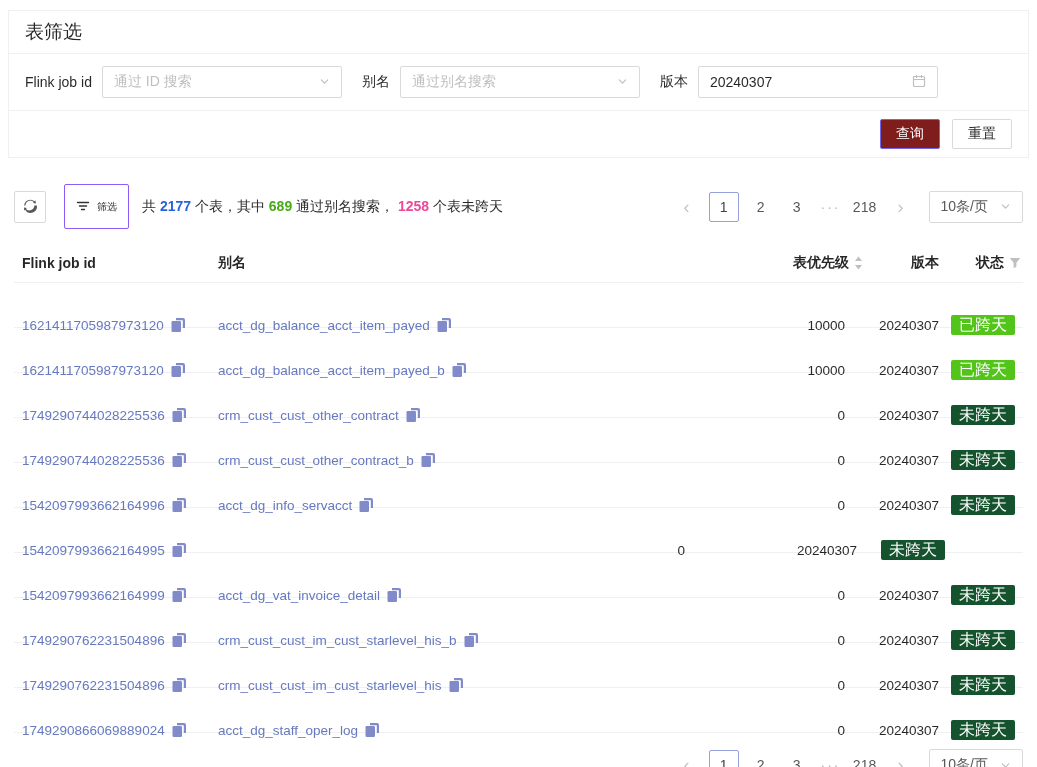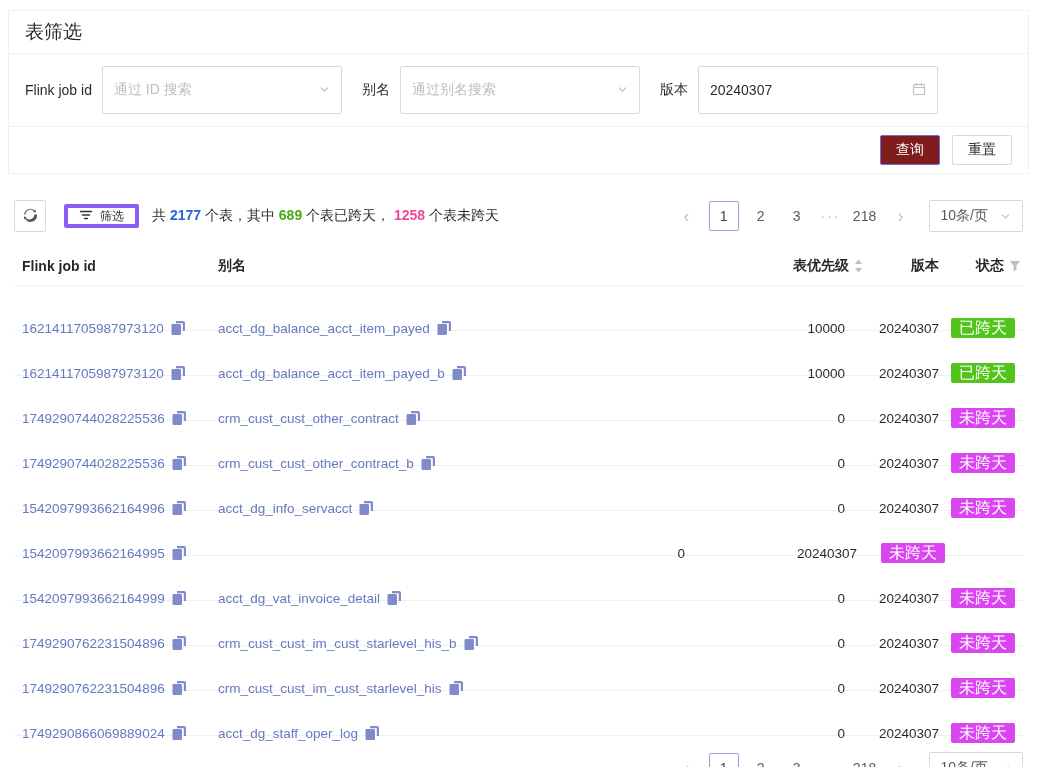--- a/index.html
+++ b/index.html
@@ -11,41 +11,41 @@
     overflow: hidden;
   }
   
   .filter-card { margin: 10px 8px 0; border: 1px solid #f0f0f0; background: #fff; }
   .card-title { padding: 8px 16px; border-bottom: 1px solid #f0f0f0; font-size: 19px; }
   .filter-form { display: flex; align-items: center; padding: 12px 16px; }
   .field { display: flex; align-items: center; }
   .field + .field { margin-left: 20px; }
   .field > label { margin-right: 10px; white-space: nowrap; }
   .control {
-    width: 240px; height: 48px; border: 1px solid #d9d9d9; border-radius: 2px;
+    width: 240px; height: 32px; border: 1px solid #d9d9d9; border-radius: 2px;
     background: #fff; display: flex; align-items: center; justify-content: space-between;
     padding: 0 11px; cursor: pointer;
   }
   .placeholder { color: #bfbfbf; }
   .control .value { color: rgba(0,0,0,.85); }
   .filter-actions { display: flex; justify-content: flex-end; gap: 12px; padding: 8px 16px; border-top: 1px solid #f0f0f0; }
   .btn {
     height: 30px; padding: 0 15px; border-radius: 2px; border: 1px solid #d9d9d9;
     background: #fff; font-size: 14px; cursor: pointer; font-family: inherit; color: rgba(0,0,0,.85);
   }
   .btn.primary { background: #7f1d1d; border-color: #7265e6; color: #fff; }
   
   .toolbar { display: flex; align-items: center; margin: 26px 14px 0; }
   .icon-btn {
     width: 32px; height: 32px; border: 1px solid #d9d9d9; border-radius: 2px; background: #fff;
     display: flex; align-items: center; justify-content: center; cursor: pointer;
   }
   .filter-toggle {
-    margin-left: 18px; height: 24px; border: 4px solid #8b5cf6; border-radius: 2px; background: #fff;
-    display: inline-flex; align-items: center; gap: 7px; padding: 0 11px; font-size: 12px;
+    margin-left: 18px; height: 45px; border: 1px solid #8b5cf6; border-radius: 2px; background: #fff;
+    display: inline-flex; align-items: center; gap: 7px; padding: 0 11px; font-size: 10px;
     cursor: pointer; font-family: inherit; color: rgba(0,0,0,.85);
   }
   .summary { margin-left: 13px; white-space: nowrap; }
   .summary .num { font-weight: 700; }
   .num.blue { color: #2a64d9; }
   .num.green { color: #49aa19; }
   .num.red { color: #ec4899; }
   .toolbar .pagination { margin-left: auto; }
   
   .pagination { display: flex; align-items: center; gap: 8px; color: #595959; }
@@ -72,21 +72,21 @@
   .td { padding: 0 8px; display: flex; align-items: center; margin-top: 32px; }
   .td.link-cell { color: #6679c0; }
   .td .link { cursor: pointer; }
   .copy-icon { margin-left: 7px; cursor: pointer; flex: 0 0 auto; }
   .td.priority { justify-content: flex-end; padding-right: 26px; }
   .td.version { justify-content: flex-end; padding-right: 14px; }
   .th.version-th { padding-right: 14px; }
   .td.status { justify-content: flex-end; padding-right: 8px; }
   .badge { color: #fff; font-size: 16px; line-height: 20px; padding: 0 8px; border-radius: 2px; white-space: nowrap; }
   .badge.crossed { background: #52c41a; }
-  .badge.uncrossed { background: #d946ef; }
+  .badge.uncrossed { background: #14532d; }
   
   .footer { display: flex; justify-content: flex-end; margin: 16px 14px 0; }
 </style>
 </head>
 <body>
 
 <div class="page">
 
   <section class="filter-card">
     <div class="card-title">表筛选</div>
@@ -148,21 +148,21 @@
     <button class="filter-toggle">
       <span>
         <svg width="14" height="14" viewBox="0 0 14 14">
             <path d="M1.5 3.5h11M3.5 7h7M5.5 10.5h3" stroke="#333" stroke-width="1.4" stroke-linecap="round"></path>
           </svg>
       </span>
       <span>筛选</span>
     </button>
 
     <div class="summary">
-      <span>共 </span><span class="num blue">2177</span><span> 个表，其中 </span><span class="num green">689</span><span> 个表已跨天， </span><span class="num red">1258</span><span> 个表未跨天</span>
+      <span>共 </span><span class="num blue">2177</span><span> 个表，其中 </span><span class="num green">689</span><span> 通过别名搜索， </span><span class="num red">1258</span><span> 个表未跨天</span>
     </div>
 
     <div class="pagination">
         <span class="pg-arrow">‹</span>
         <span class="pg-item active">1</span>
         <span class="pg-item">2</span>
         <span class="pg-item">3</span>
         <span class="pg-ellipsis">···</span>
         <span class="pg-item">218</span>
         <span class="pg-arrow">›</span>

